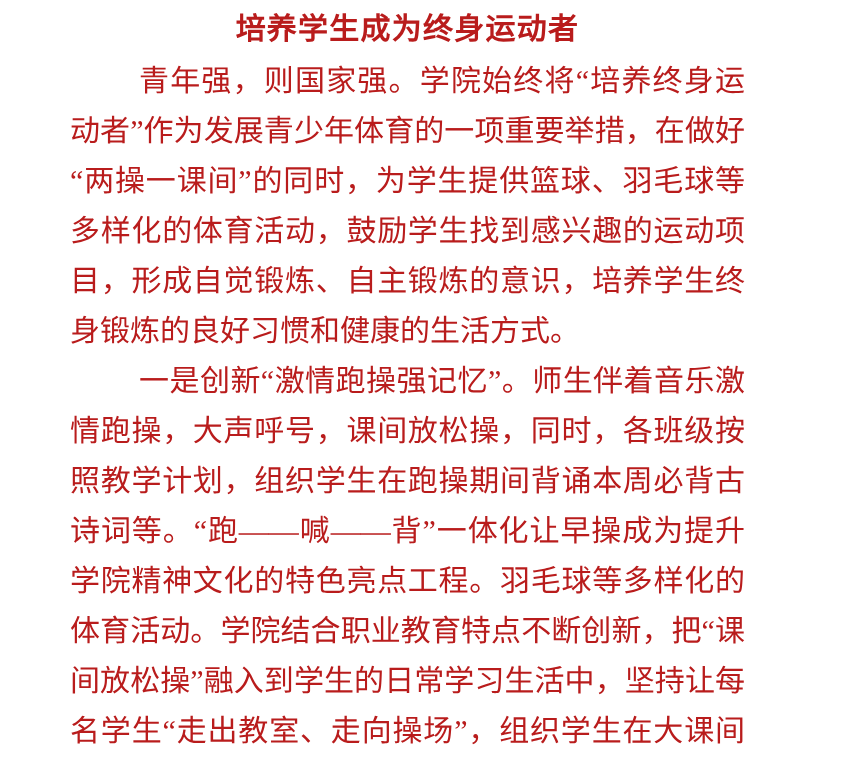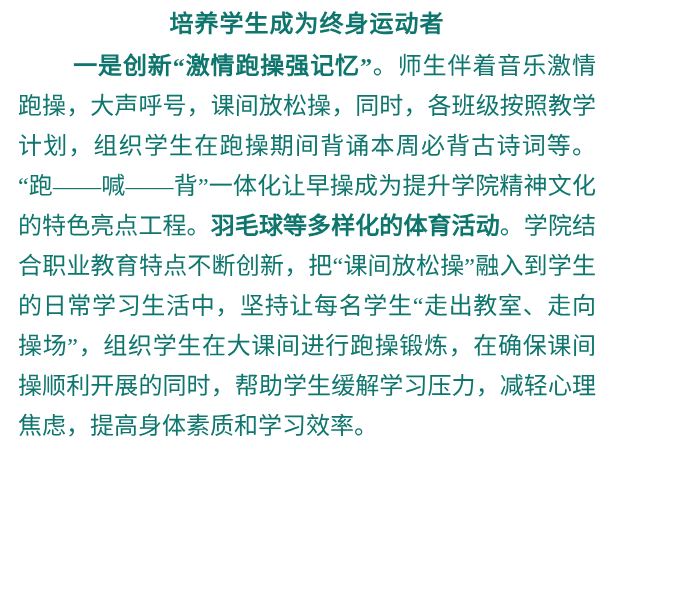--- a/index.html
+++ b/index.html
@@ -9,22 +9,22 @@
   body {
     width: 680px;
     height: 612px;
     background: #ffffff;
     overflow: hidden;
   }
   .page {
     box-sizing: border-box;
     width: 616px;
     height: 612px;
-    padding: 2px 20px 0 18px;
-    color: #0f766e;
+    padding: 2px 20px 0 56px;
+    color: #b91c1c;
   }
   .doc-title {
     margin: 0;
     font-family: "Liberation Sans", "DejaVu Sans", sans-serif;
     font-weight: 700;
     font-size: 24px;
     line-height: 44px;
     text-align: center;
     letter-spacing: 1px;
   }
@@ -36,24 +36,25 @@
     text-justify: inter-ideograph;
   }
   .doc-body p {
     margin: 0;
     text-indent: 2.3em;
   }
   .seg {
     font-weight: 400;
   }
   .seg-bold {
-    font-weight: 700;
+    font-weight: 400;
   }
 </style>
 </head>
 <body>
 
 <div class="page">
   <h1 class="doc-title">培养学生成为终身运动者</h1>
   <div class="doc-body">
+      <p><span class="seg">青年强，则国家强。学院始终将“培养终身运动者”作为发展青少年体育的一项重要举措，在做好“两操一课间”的同时，为学生提供篮球、羽毛球等多样化的体育活动，鼓励学生找到感兴趣的运动项目，形成自觉锻炼、自主锻炼的意识，培养学生终身锻炼的良好习惯和健康的生活方式。</span></p>
       <p><span class="seg-bold">一是创新“激情跑操强记忆”</span><span class="seg">。师生伴着音乐激情跑操，大声呼号，课间放松操，同时，各班级按照教学计划，组织学生在跑操期间背诵本周必背古诗词等。“跑——喊——背”一体化让早操成为提升学院精神文化的特色亮点工程。</span><span class="seg-bold">羽毛球等多样化的体育活动</span><span class="seg">。学院结合职业教育特点不断创新，把“课间放松操”融入到学生的日常学习生活中，坚持让每名学生“走出教室、走向操场”，组织学生在大课间进行跑操锻炼，在确保课间操顺利开展的同时，帮助学生缓解学习压力，减轻心理焦虑，提高身体素质和学习效率。</span></p>
     </div>
 </div>
 
 </body></html>

